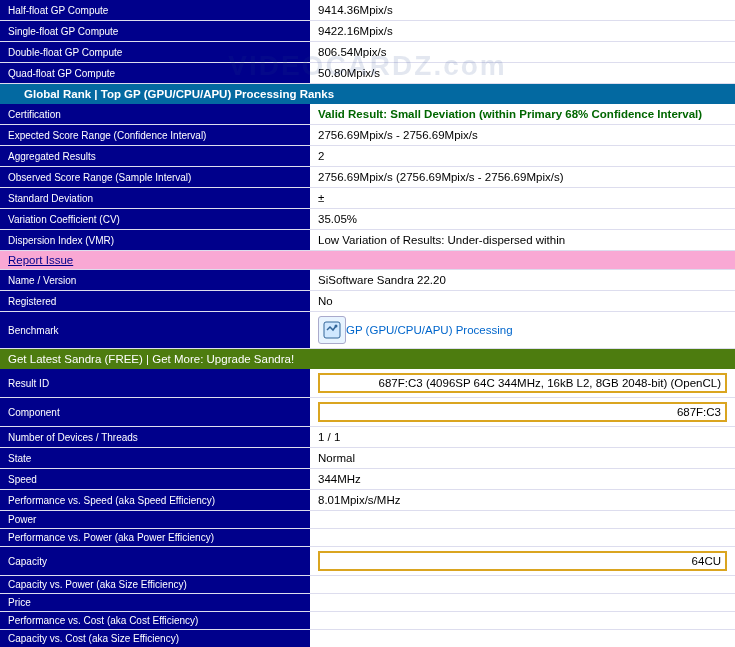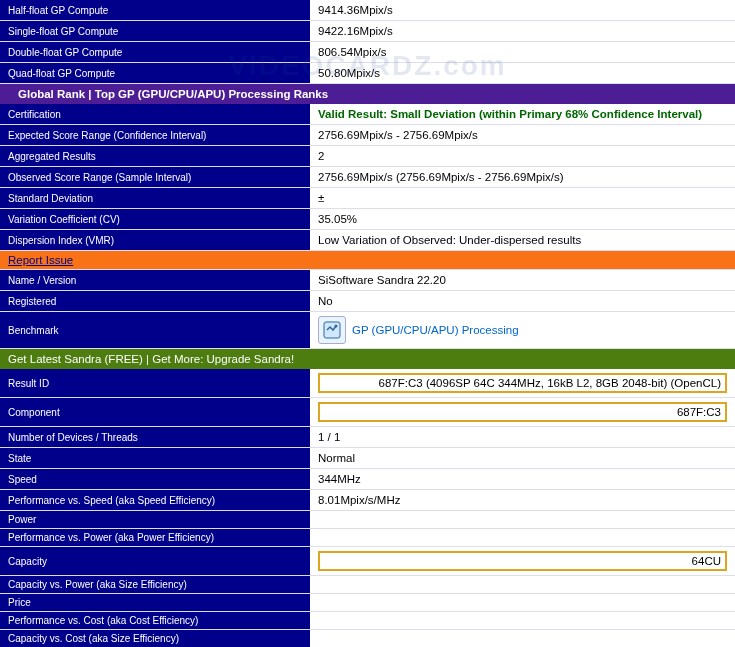--- a/index.html
+++ b/index.html
@@ -38,50 +38,49 @@
       background: #fff;
       color: #000;
       padding: 4px 8px;
       flex: 1;
       font-size: 11.5px;
       display: flex;
       align-items: center;
     }
 
     .section-header {
-      background: #4c1d95;
+      background: #0369a1;
       color: #fff;
       font-weight: bold;
-      padding: 4px 18px;
+      padding: 4px 24px;
       font-size: 11.5px;
       width: 100%;
     }
 
     .report-issue-row {
-      background: #f97316;
+      background: #f9a8d4;
       padding: 3px 8px;
       font-size: 11.5px;
       color: #00008B;
       text-decoration: underline;
       cursor: pointer;
       border-bottom: 1px solid #dde;
     }
 
     .get-latest-row {
       background: #4d7c0f;
       color: #fff;
       padding: 4px 8px;
       font-size: 11.5px;
       width: 100%;
     }
 
     .benchmark-row-value {
       display: flex;
       align-items: center;
-      gap: 6px;
     }
 
     .benchmark-icon {
       width: 28px;
       height: 28px;
       background: #e8f4ff;
       border: 1px solid #aac;
       display: flex;
       align-items: center;
       justify-content: center;
@@ -178,21 +177,21 @@
     <div class="row">
       <div class="row-label">Standard Deviation</div>
       <div class="row-value">±</div>
     </div>
     <div class="row">
       <div class="row-label">Variation Coefficient (CV)</div>
       <div class="row-value">35.05%</div>
     </div>
     <div class="row">
       <div class="row-label">Dispersion Index (VMR)</div>
-      <div class="row-value">Low Variation of Observed: Under-dispersed results</div>
+      <div class="row-value">Low Variation of Results: Under-dispersed within</div>
     </div>
   </div>
 
   <div class="report-issue-row">Report Issue</div>
 
   <div class="section">
     <div class="row">
       <div class="row-label">Name / Version</div>
       <div class="row-value">SiSoftware Sandra 22.20</div>
     </div>

